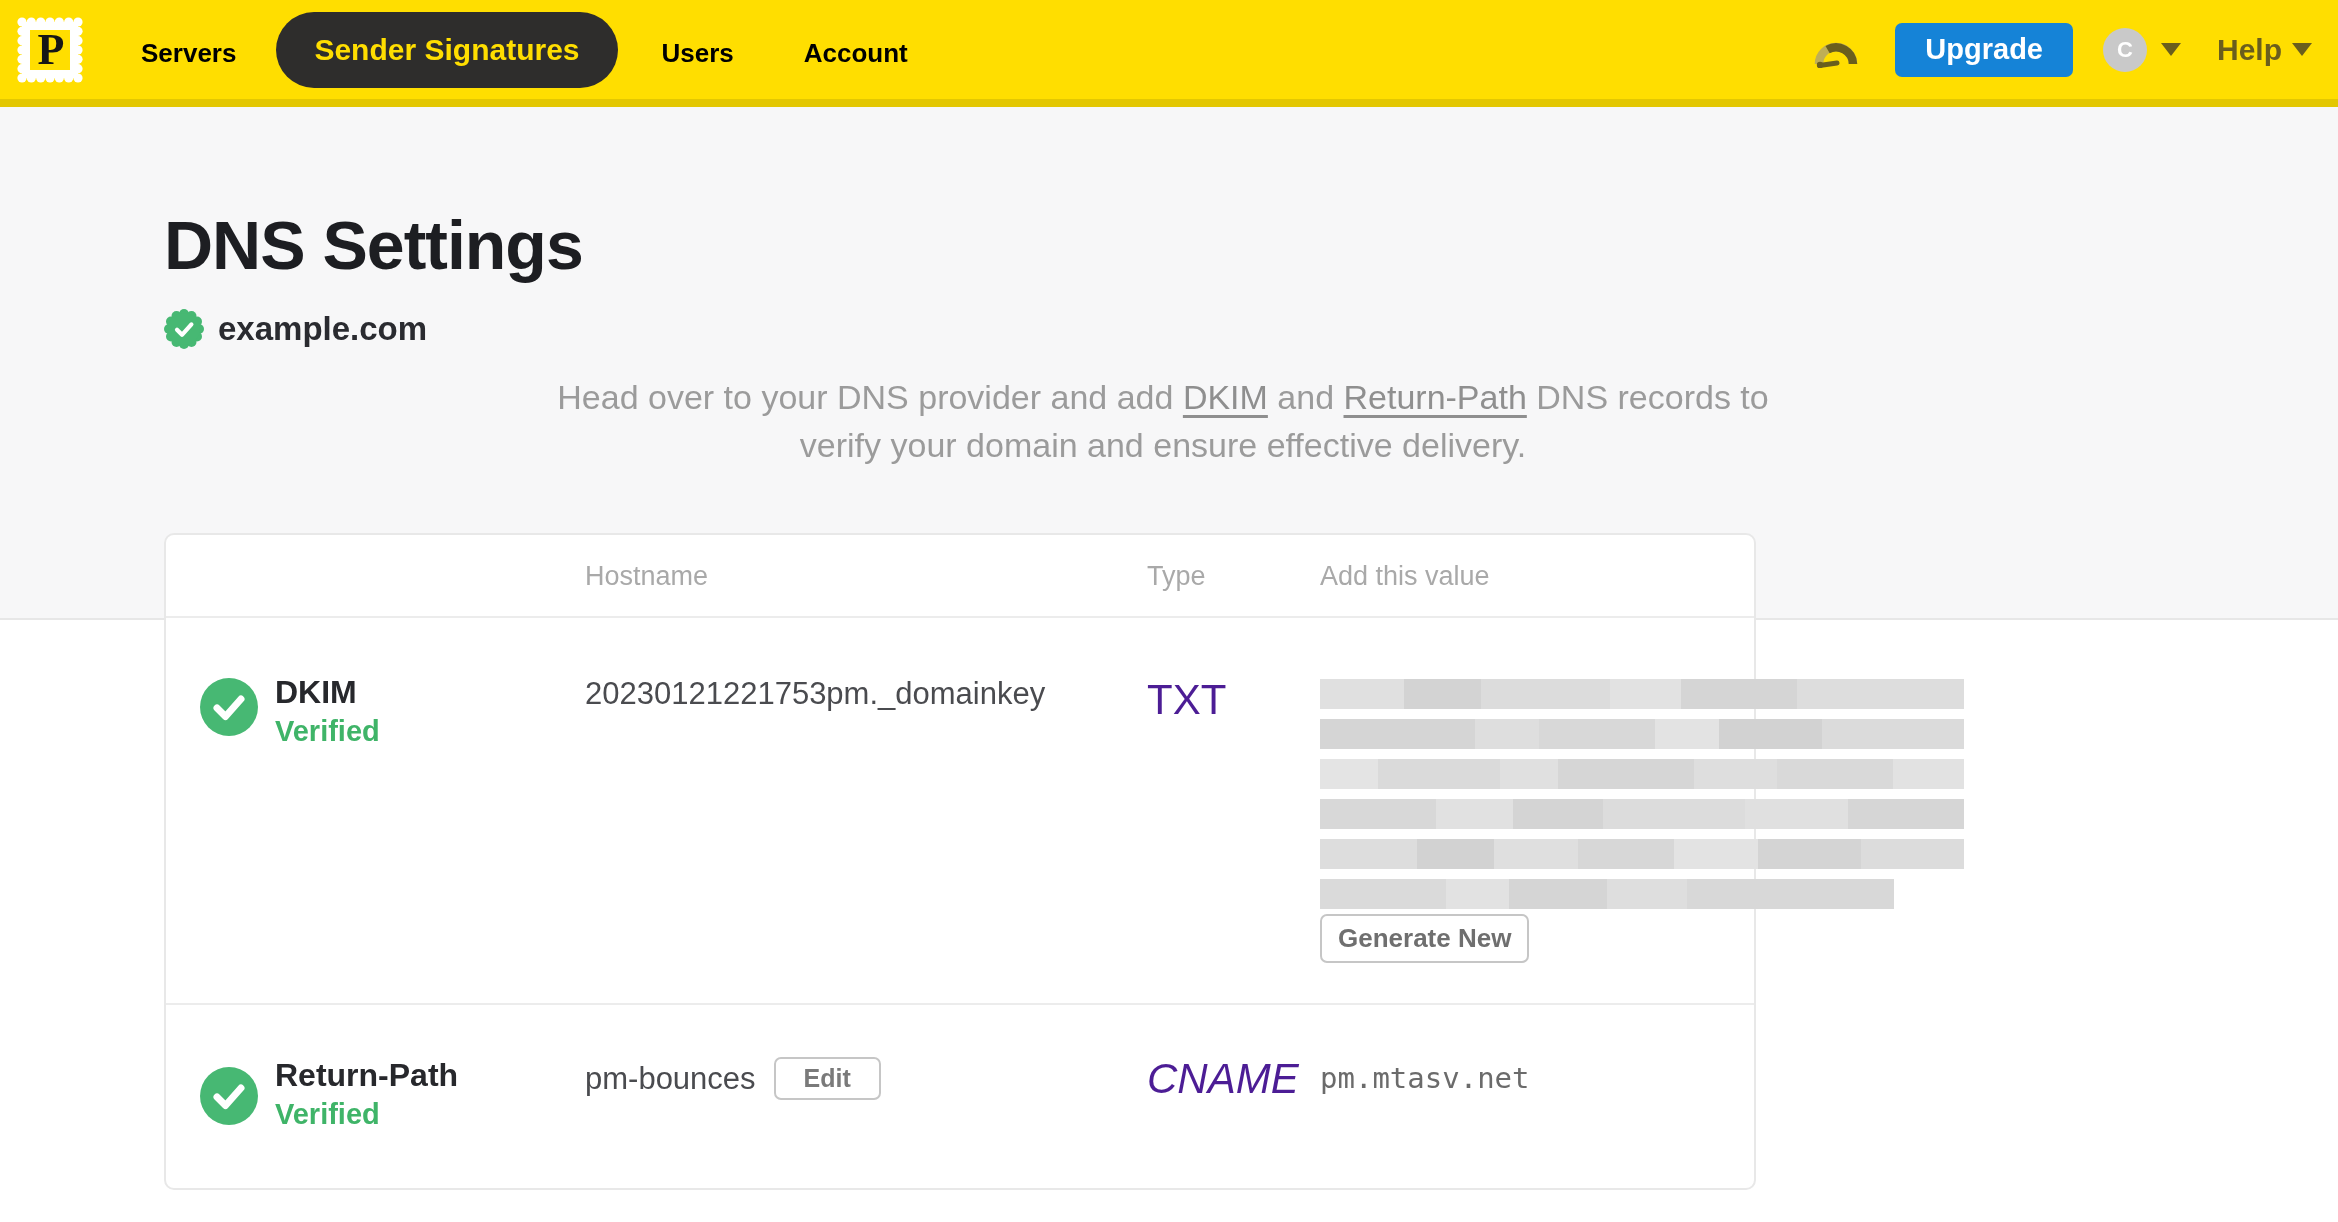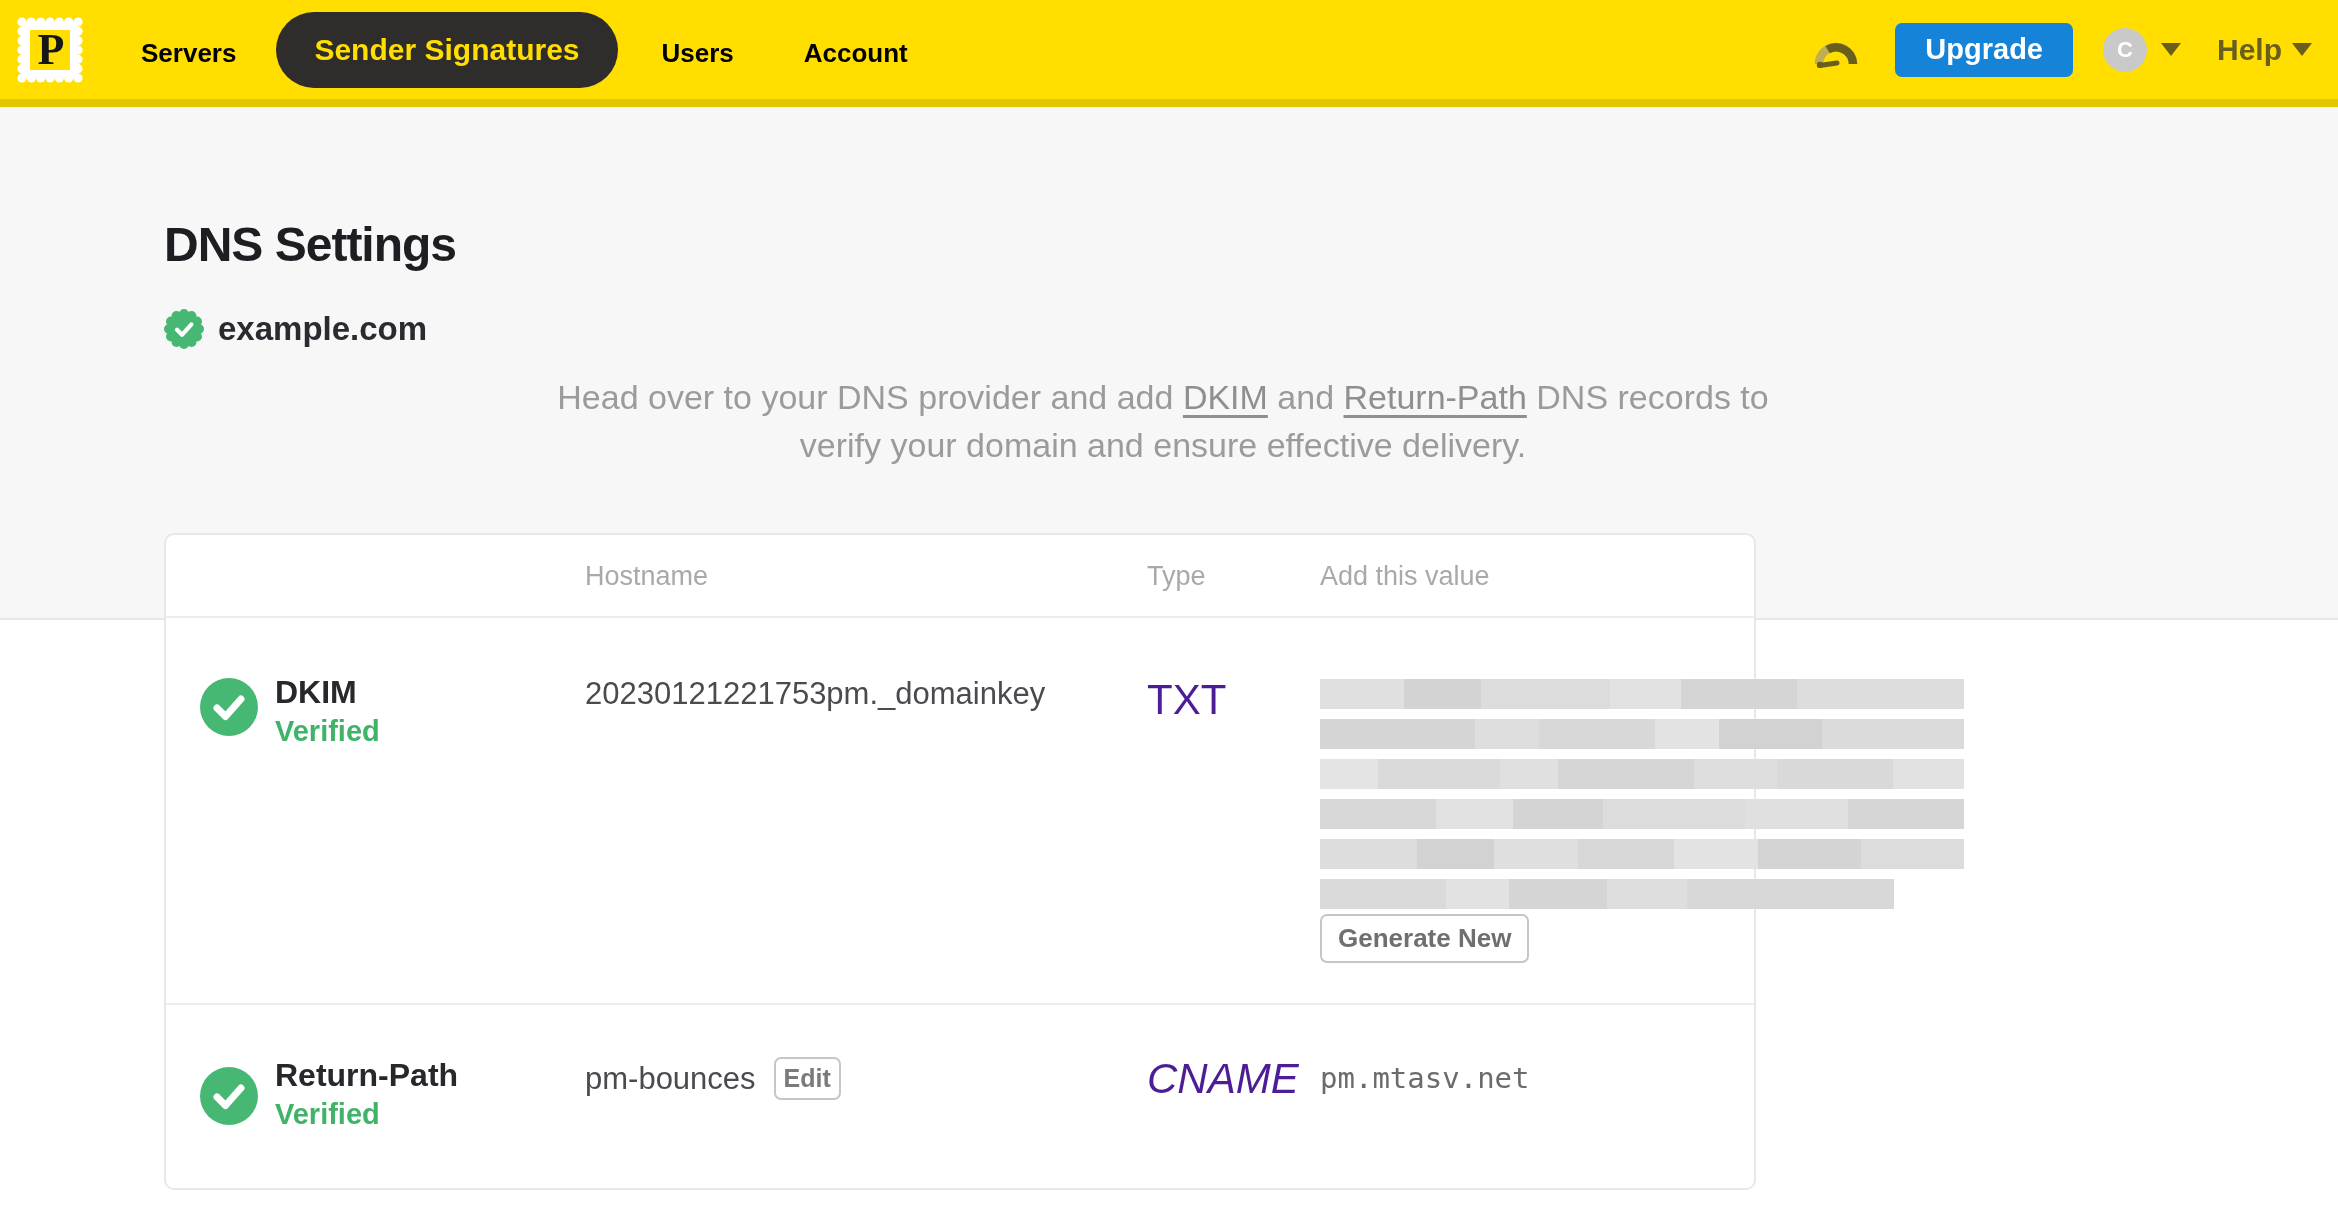--- a/index.html
+++ b/index.html
@@ -74,21 +74,21 @@
     position: absolute; z-index: 0;
     top: 107px; left: 0; width: 100%; height: 513px;
     background: #f7f7f8;
     border-bottom: 2px solid #e7e7e7;
   }
 
   
   main { position: relative; z-index: 1; }
   .page-title {
     margin-left: 164px; padding-top: 100px;
-    font-size: 48px; line-height: 76px; font-weight: 700;
+    font-size: 68px; line-height: 76px; font-weight: 700;
     letter-spacing: -1px; color: #1d1e22;
   }
   .domain-row {
     margin-left: 164px; margin-top: 26px;
     height: 40px; display: flex; align-items: center; gap: 14px;
   }
   .seal { width: 40px; height: 40px; }
   .domain-name { font-size: 33px; font-weight: 700; color: #2a2b30; }
   .desc {
     margin-left: 164px; width: 1998px; margin-top: 24px;
@@ -132,21 +132,21 @@
   .row-dkim .cell-hostname { top: 58px; }
   .row-returnpath .cell-hostname { top: 52px; display: flex; align-items: center; gap: 18px; }
 
   .cell-type { position: absolute; left: 981px; font-size: 42px; color: #4c1d95; }
   .row-dkim .cell-type { top: 58px; }
   .row-returnpath .cell-type { top: 50px; font-style: italic; }
 
   .edit-btn {
     background: #fff; border: 2px solid #c6c6c6; border-radius: 7px;
     font-family: inherit; font-size: 25px; font-weight: 700; color: #7a7a7a;
-    padding: 5px 8px; cursor: pointer;
+    padding: 5px 28px; cursor: pointer;
   }
 
   .redacted { position: absolute; left: 1154px; top: 61px; }
   .rbar { width: 644px; height: 30px; margin-bottom: 10px; }
   .rbar:last-child { width: 574px; }
   .rb1 { background: linear-gradient(90deg,#e0e0e0 0 13%,#d3d3d3 13% 25%,#dcdcdc 25% 45%,#e2e2e2 45% 56%,#d5d5d5 56% 74%,#dddddd 74% 100%); }
   .rb2 { background: linear-gradient(90deg,#d5d5d5 0 24%,#dedede 24% 34%,#d8d8d8 34% 52%,#e3e3e3 52% 62%,#d2d2d2 62% 78%,#dbdbdb 78% 100%); }
   .rb3 { background: linear-gradient(90deg,#e4e4e4 0 9%,#dadada 9% 28%,#e0e0e0 28% 37%,#d6d6d6 37% 58%,#dedede 58% 71%,#d9d9d9 71% 89%,#e2e2e2 89% 100%); }
   .rb4 { background: linear-gradient(90deg,#d8d8d8 0 18%,#e1e1e1 18% 30%,#d4d4d4 30% 44%,#dcdcdc 44% 66%,#e0e0e0 66% 82%,#d6d6d6 82% 100%); }
   .rb5 { background: linear-gradient(90deg,#dddddd 0 15%,#d2d2d2 15% 27%,#dfdfdf 27% 40%,#d7d7d7 40% 55%,#e3e3e3 55% 68%,#d4d4d4 68% 84%,#dcdcdc 84% 100%); }

